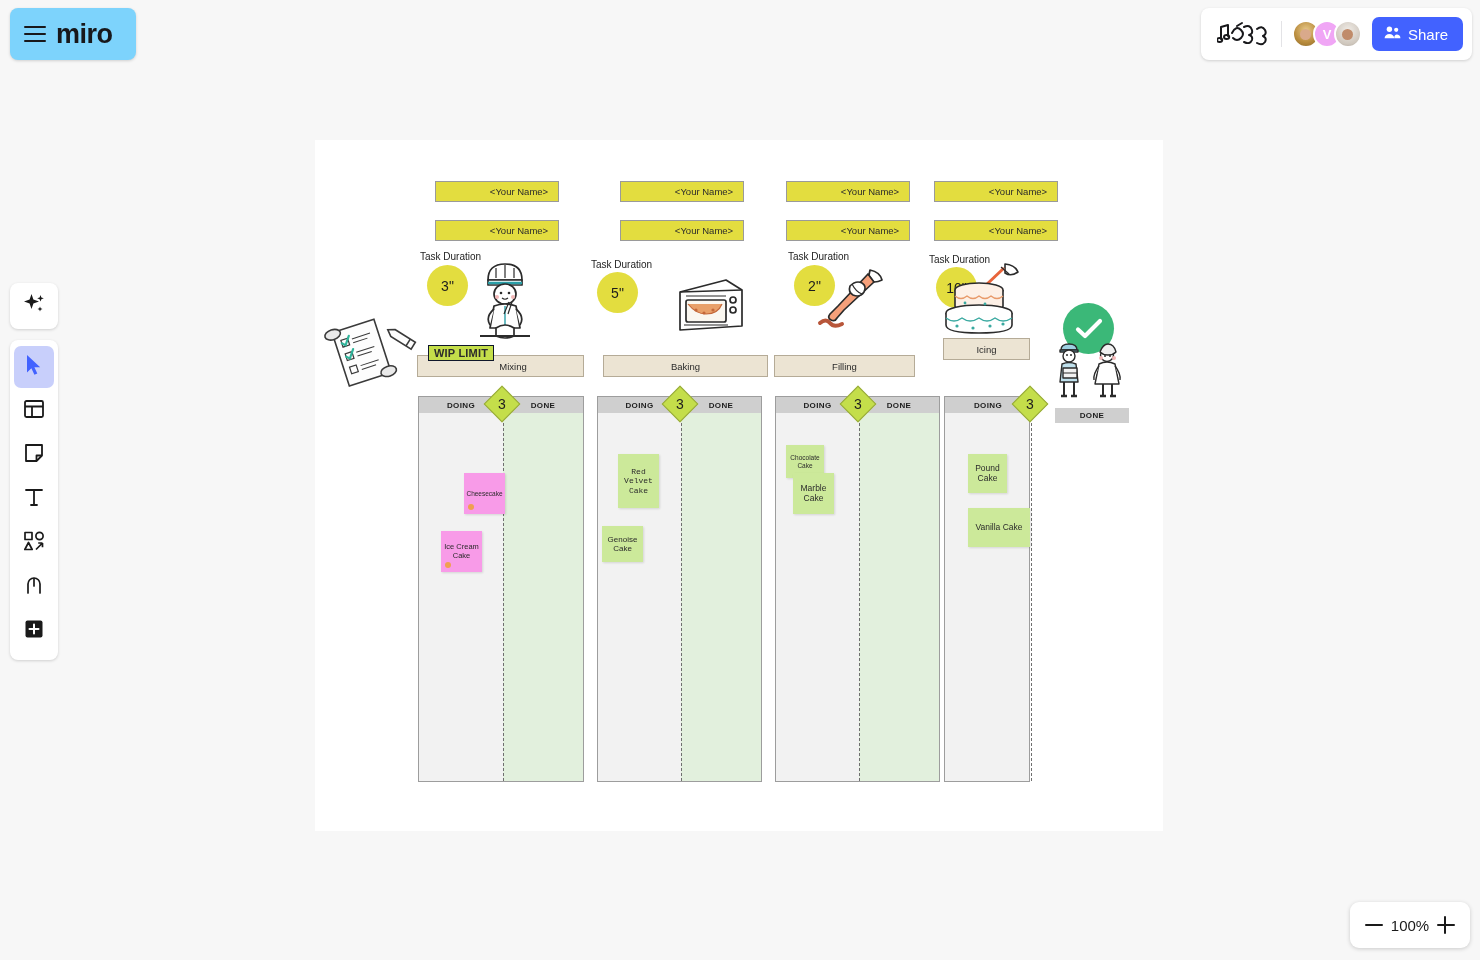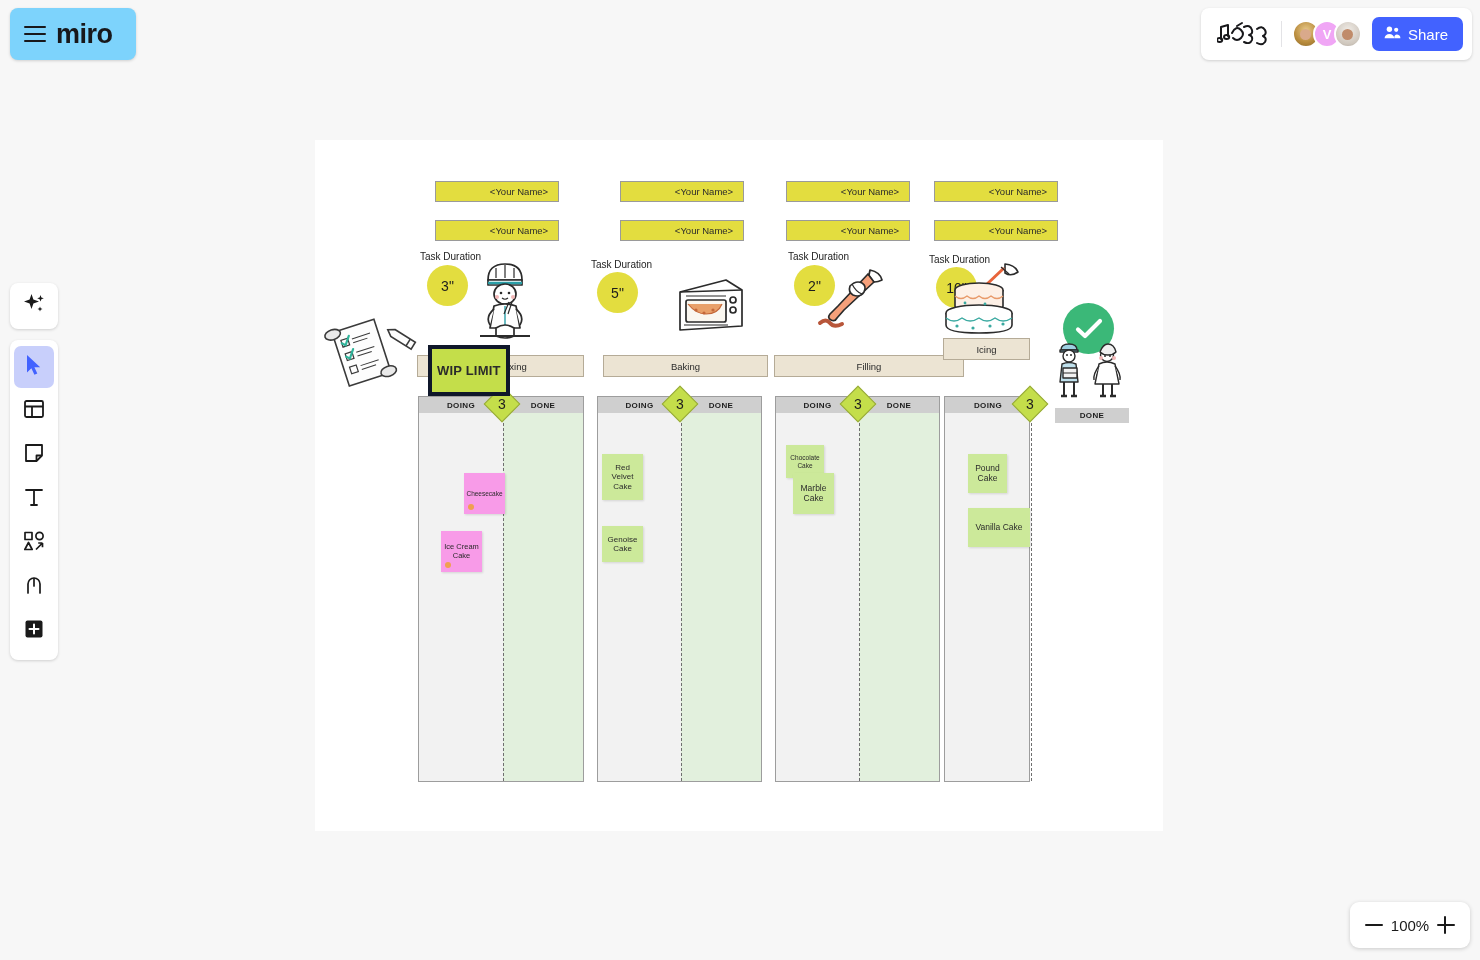--- a/index.html
+++ b/index.html
@@ -108,23 +108,23 @@
   }
 
   .station-bar {
     position: absolute; height: 22px;
     background: #ece4d3; border: 1px solid #b5ab97;
     display: flex; align-items: center; justify-content: center;
     font-size: 9.5px; color: #2b2b2b; cursor: pointer;
   }
   #wip-limit-tag {
     position: absolute; left: 428px; top: 345px;
-    background: #c4de4a; border: 4px solid #0f172a;
-    font-size: 13px; font-weight: 700; color: #2b2b2b;
-    padding: 14px 5px; letter-spacing: .2px;
+    background: #c4de4a; border: 1px solid #0f172a;
+    font-size: 11px; font-weight: 700; color: #2b2b2b;
+    padding: 1px 5px; letter-spacing: .2px;
   }
 
   
   .column { position: absolute; top: 396px; border: 1px solid #9d9d9d; background: #f2f2f2; }
   .col-head { position: absolute; left: 0; top: 0; height: 16px; width: 100%; background: #cfcfcf; }
   .col-head .lane-doing, .col-head .lane-done {
     position: absolute; top: 0; height: 16px;
     display: flex; align-items: center; justify-content: center;
     font-size: 8px; font-weight: 700; color: #1d1d1d; letter-spacing: .4px;
   }
@@ -292,21 +292,21 @@
       <div class="name-box" style="left: 120px; top: 41px;">&lt;Your Name&gt;</div>
       <div class="name-box" style="left: 305px; top: 41px;">&lt;Your Name&gt;</div>
       <div class="name-box" style="left: 471px; top: 41px;">&lt;Your Name&gt;</div>
       <div class="name-box" style="left: 619px; top: 41px;">&lt;Your Name&gt;</div>
       <div class="name-box" style="left: 120px; top: 80px;">&lt;Your Name&gt;</div>
       <div class="name-box" style="left: 305px; top: 80px;">&lt;Your Name&gt;</div>
       <div class="name-box" style="left: 471px; top: 80px;">&lt;Your Name&gt;</div>
       <div class="name-box" style="left: 619px; top: 80px;">&lt;Your Name&gt;</div>
       <div class="station-bar" style="left: 102px; top: 215px; width: 167px; padding-left: 25px;">Mixing</div>
       <div class="station-bar" style="left: 281px; top: 215px; width: 165px; margin-left: 7px;">Baking</div>
-      <div class="station-bar" style="left: 459px; top: 215px; width: 190px;">Filling</div>
+      <div class="station-bar" style="left: 459px; top: 215px; width: 141px;">Filling</div>
       <div class="station-bar" style="left: 628px; top: 198px; width: 87px;">Icing</div>
     </div>
 
   <div id="overlay"></div>
 
 <div style="position: absolute; left: 322px; top: 315px; width: 100px; height: 75px;"><svg width="100" height="75" viewBox="0 0 100 75">
   <g transform="rotate(-18 45 38)">
     <rect x="18" y="8" width="44" height="56" fill="#fdfdfd" stroke="#3a3a3a" stroke-width="1.6"></rect>
     <ellipse cx="18" cy="10" rx="8" ry="5" fill="#e9e9e9" stroke="#3a3a3a" stroke-width="1.6"></ellipse>
     <ellipse cx="60" cy="62" rx="8" ry="5" fill="#e9e9e9" stroke="#3a3a3a" stroke-width="1.6"></ellipse>
@@ -384,21 +384,21 @@
       <path d="M16 55 h44" stroke-width="1.2"></path>
     </g>
       </svg></div>
     <div class="column" style="left: 597px; top: 396px; width: 165px; height: 386px;">
       <div class="col-head">
         <div class="lane-doing" style="left: 0px; width: 83px;">DOING</div>
         <div class="lane-done" style="left: 83px; right: 0px;">DONE</div>
       </div>
       <div class="done-zone" style="left: 83px; right: 0px;"></div>
       <div class="split-line" style="left: 83px;"></div>
-      <div class="sticky green" style="left: 4px; top: 57px; width: 41px; height: 46px; font-size: 8px; padding: 3px;">
+      <div class="sticky green" style="left: 20px; top: 57px; width: 41px; height: 54px; font-size: 8px; padding: 3px; font-family: Liberation Mono, monospace;">
         <span>Red Velvet Cake</span>
       </div>
       <div class="sticky green" style="left: 4px; top: 129px; width: 41px; height: 36px; font-size: 8px; padding: 3px;">
         <span>Genoise Cake</span>
       </div>
     </div>
     <div class="wip-diamond" style="left: 667px; top: 391px;">
       <span>3</span>
     </div>
     <div class="task-duration-label" style="left: 788px; top: 251px;">Task Duration</div>

